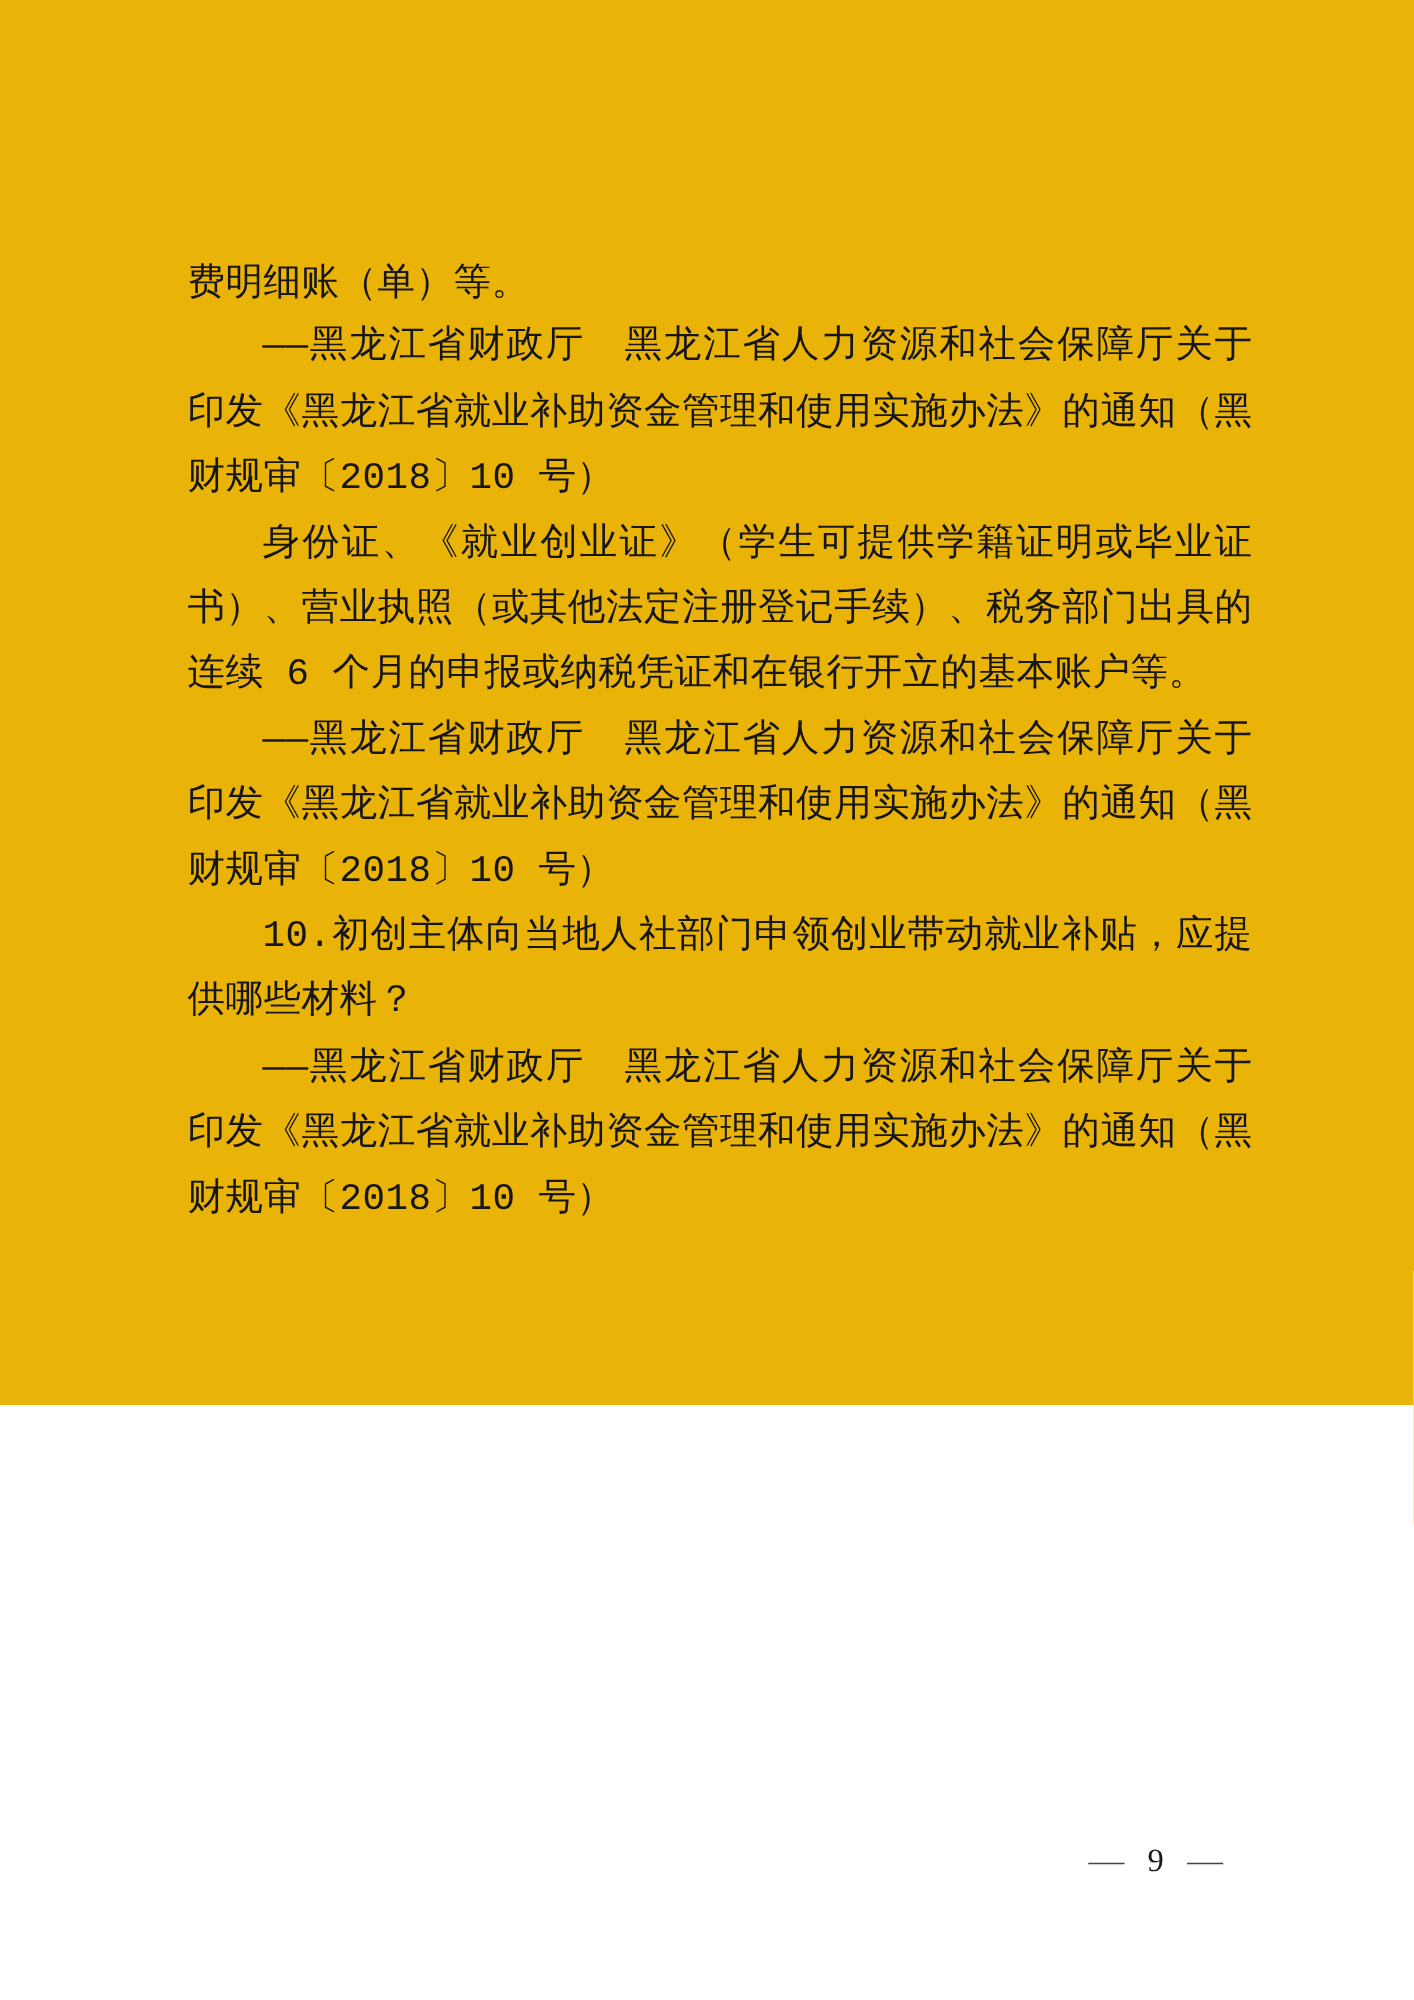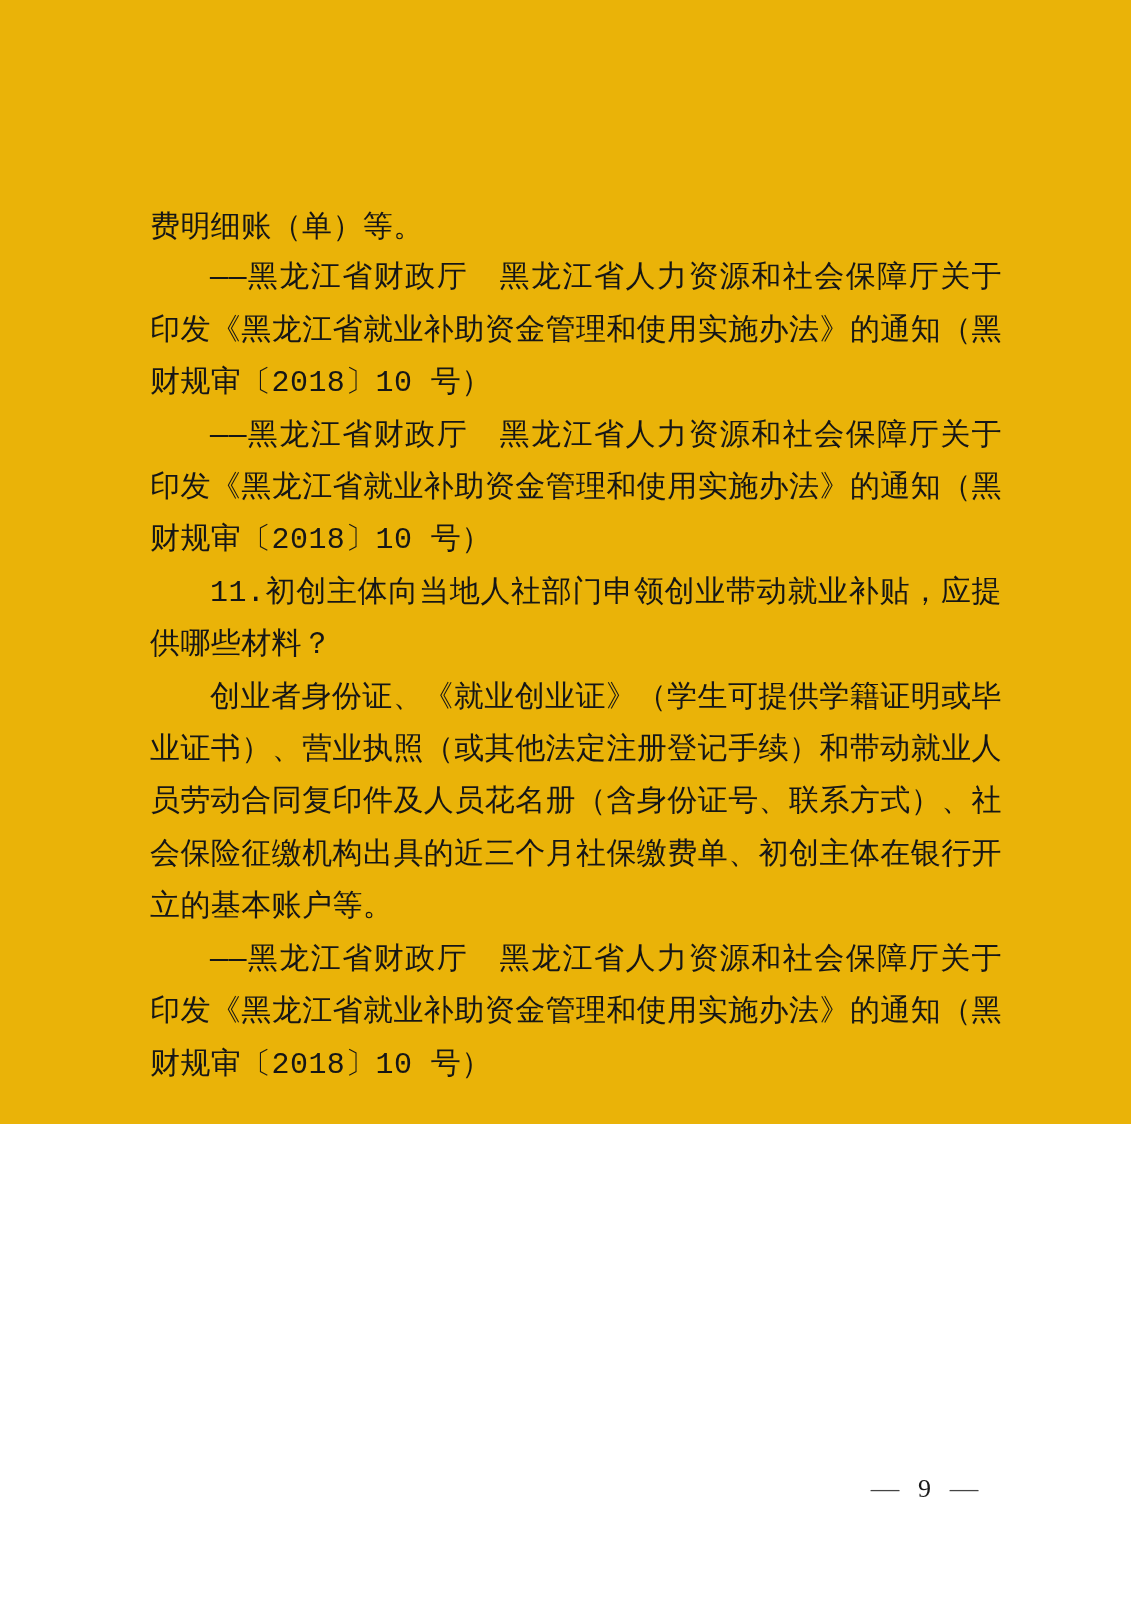--- a/index.html
+++ b/index.html
@@ -62,23 +62,23 @@
   }
 </style>
 </head>
 <body>
 
 <div class="page">
 
   <div class="text-block">
     <p>费明细账（单）等。</p>
     <p class="indent">——黑龙江省财政厅　黑龙江省人力资源和社会保障厅关于印发《黑龙江省就业补助资金管理和使用实施办法》的通知（黑财规审〔2018〕10 号）</p>
+    <p class="indent">身份证、《就业创业证》（学生可提供学籍证明或毕业证书）、营业执照（或其他法定注册登记手续）、税务部门出具的连续 6 个月的申报或纳税凭证和在银行开立的基本账户等。</p>
     <p class="indent">——黑龙江省财政厅　黑龙江省人力资源和社会保障厅关于印发《黑龙江省就业补助资金管理和使用实施办法》的通知（黑财规审〔2018〕10 号）</p>
-    <p class="indent">11.初创主体向当地人社部门申领创业带动就业补贴，应提供哪些材料？</p>
-    <p class="indent">创业者身份证、《就业创业证》（学生可提供学籍证明或毕业证书）、营业执照（或其他法定注册登记手续）和带动就业人员劳动合同复印件及人员花名册（含身份证号、联系方式）、社会保险征缴机构出具的近三个月社保缴费单、初创主体在银行开立的基本账户等。</p>
+    <p class="indent">10.初创主体向当地人社部门申领创业带动就业补贴，应提供哪些材料？</p>
     <p class="indent">——黑龙江省财政厅　黑龙江省人力资源和社会保障厅关于印发《黑龙江省就业补助资金管理和使用实施办法》的通知（黑财规审〔2018〕10 号）</p>
   </div>
 
   <div class="footer">
     <span class="dash">—</span>
     <span class="num">9</span>
     <span class="dash">—</span>
   </div>
 
 </div>

